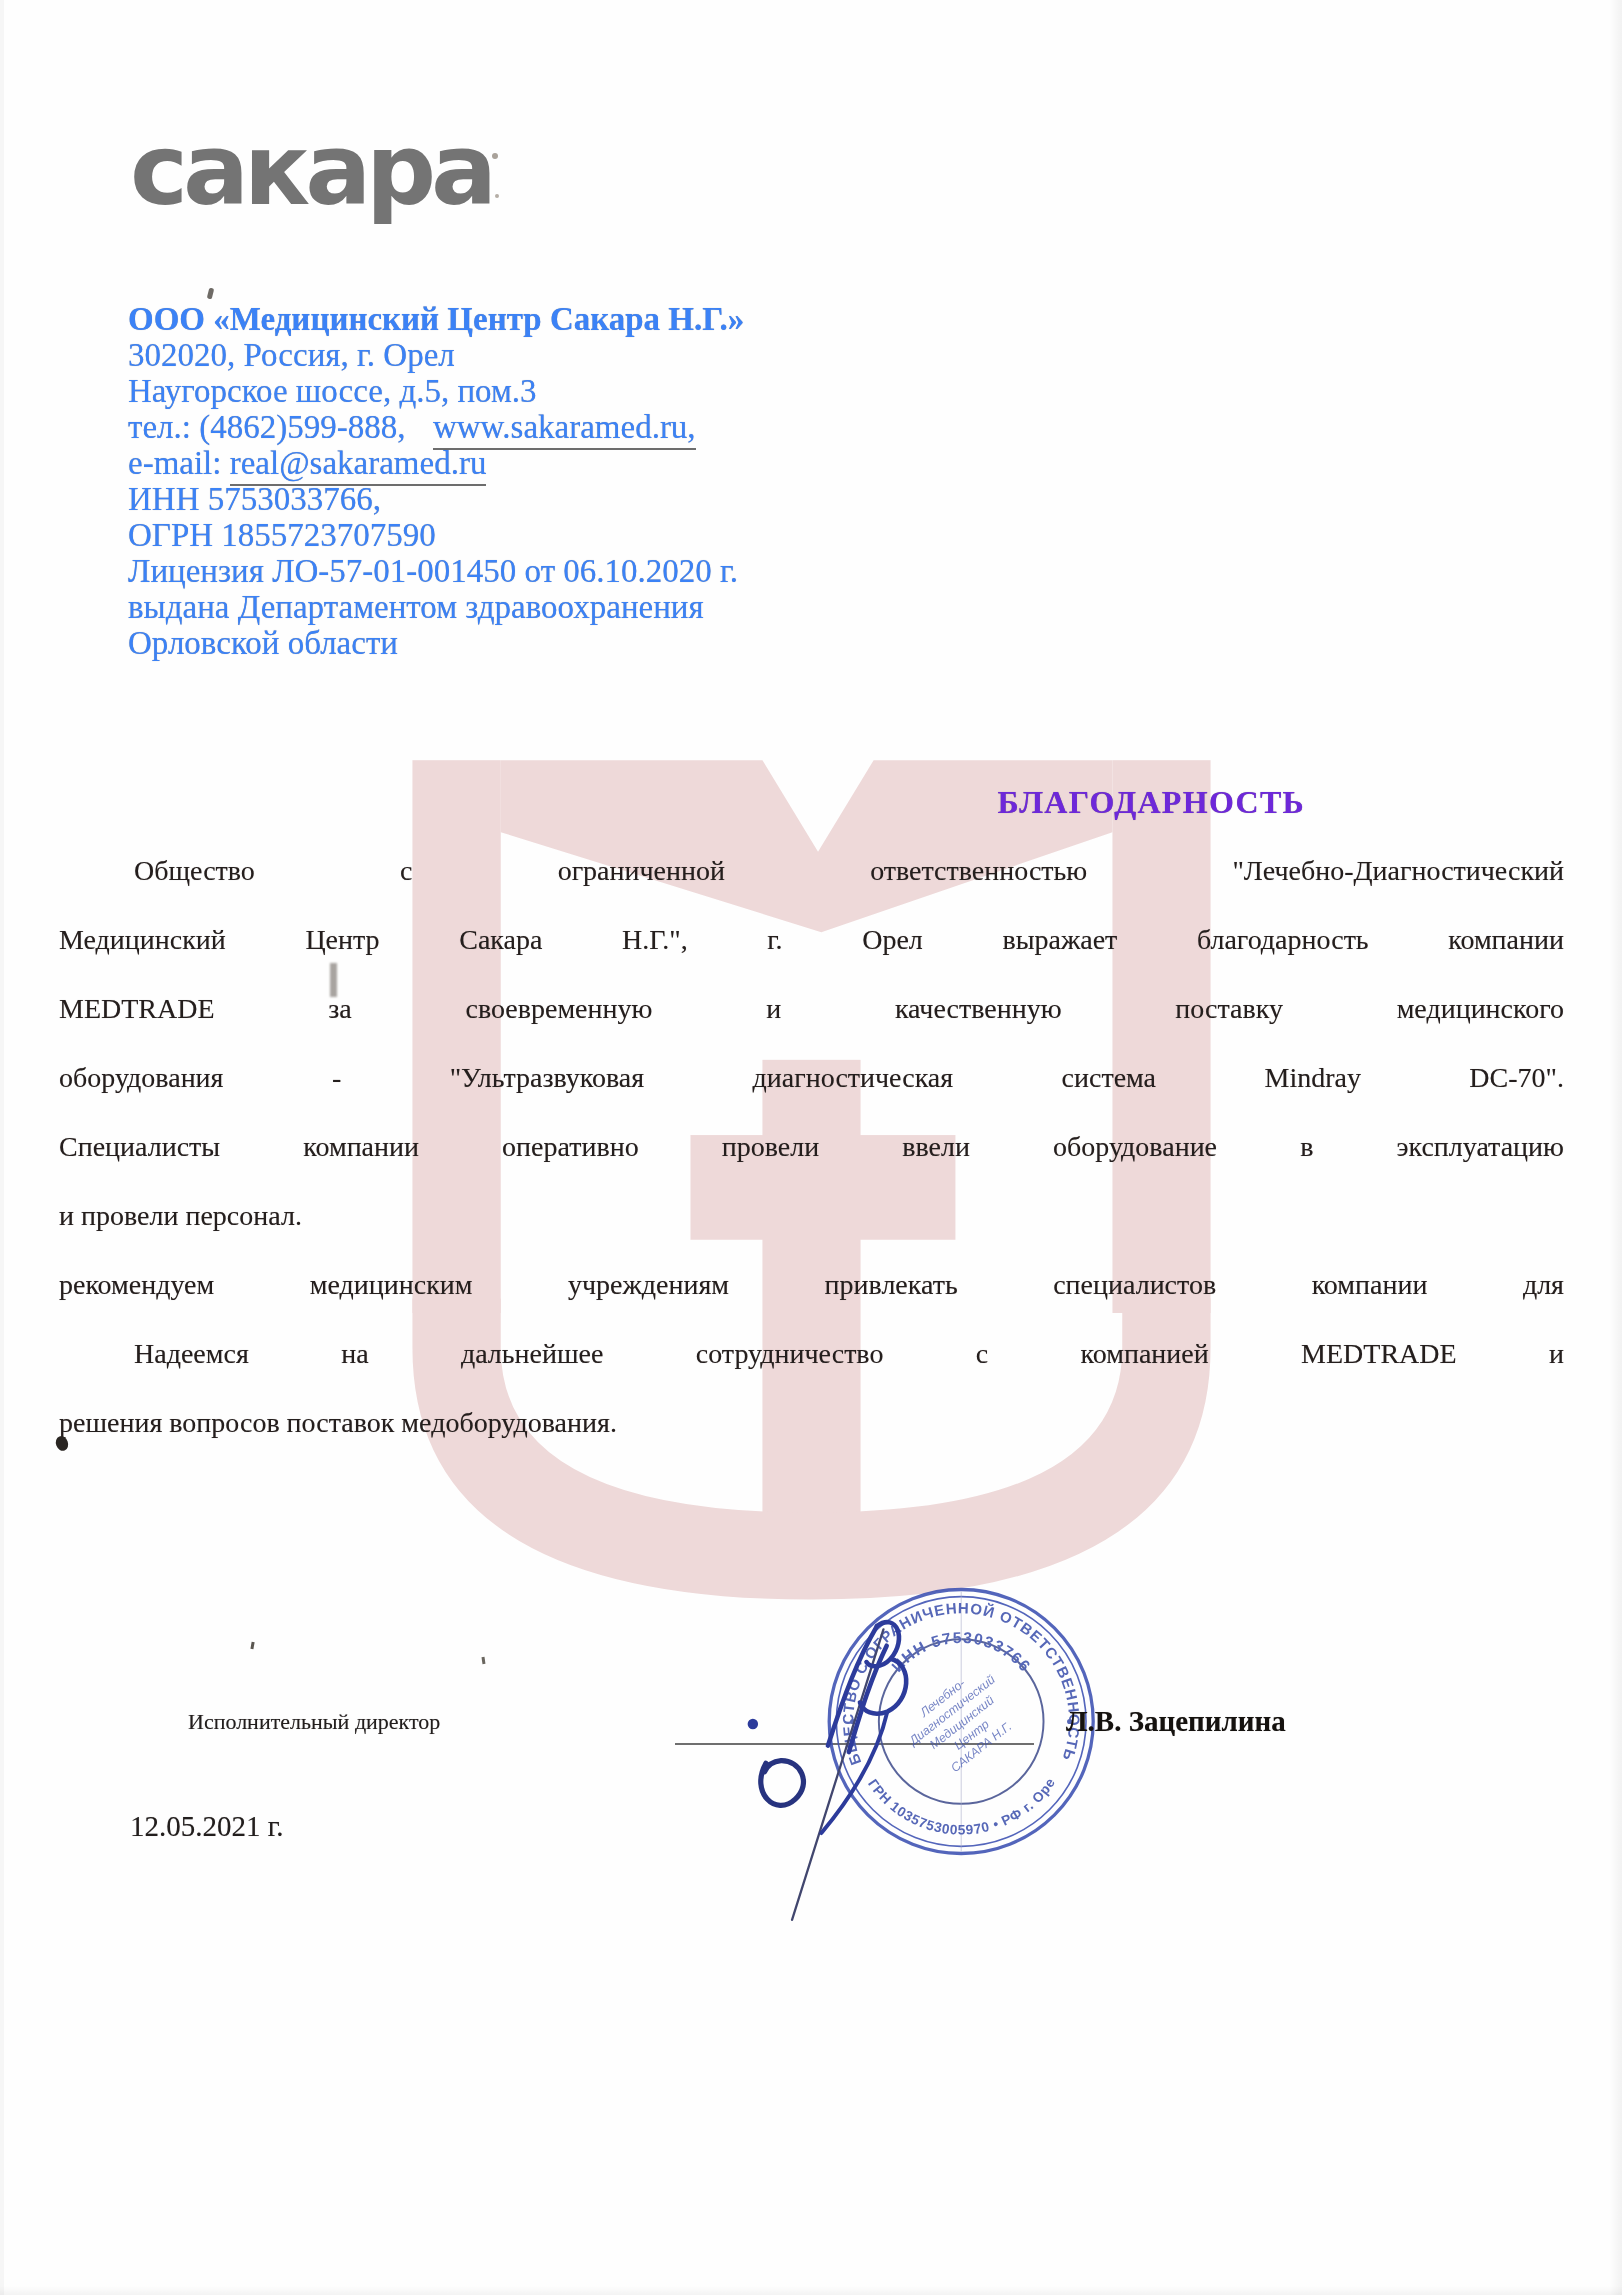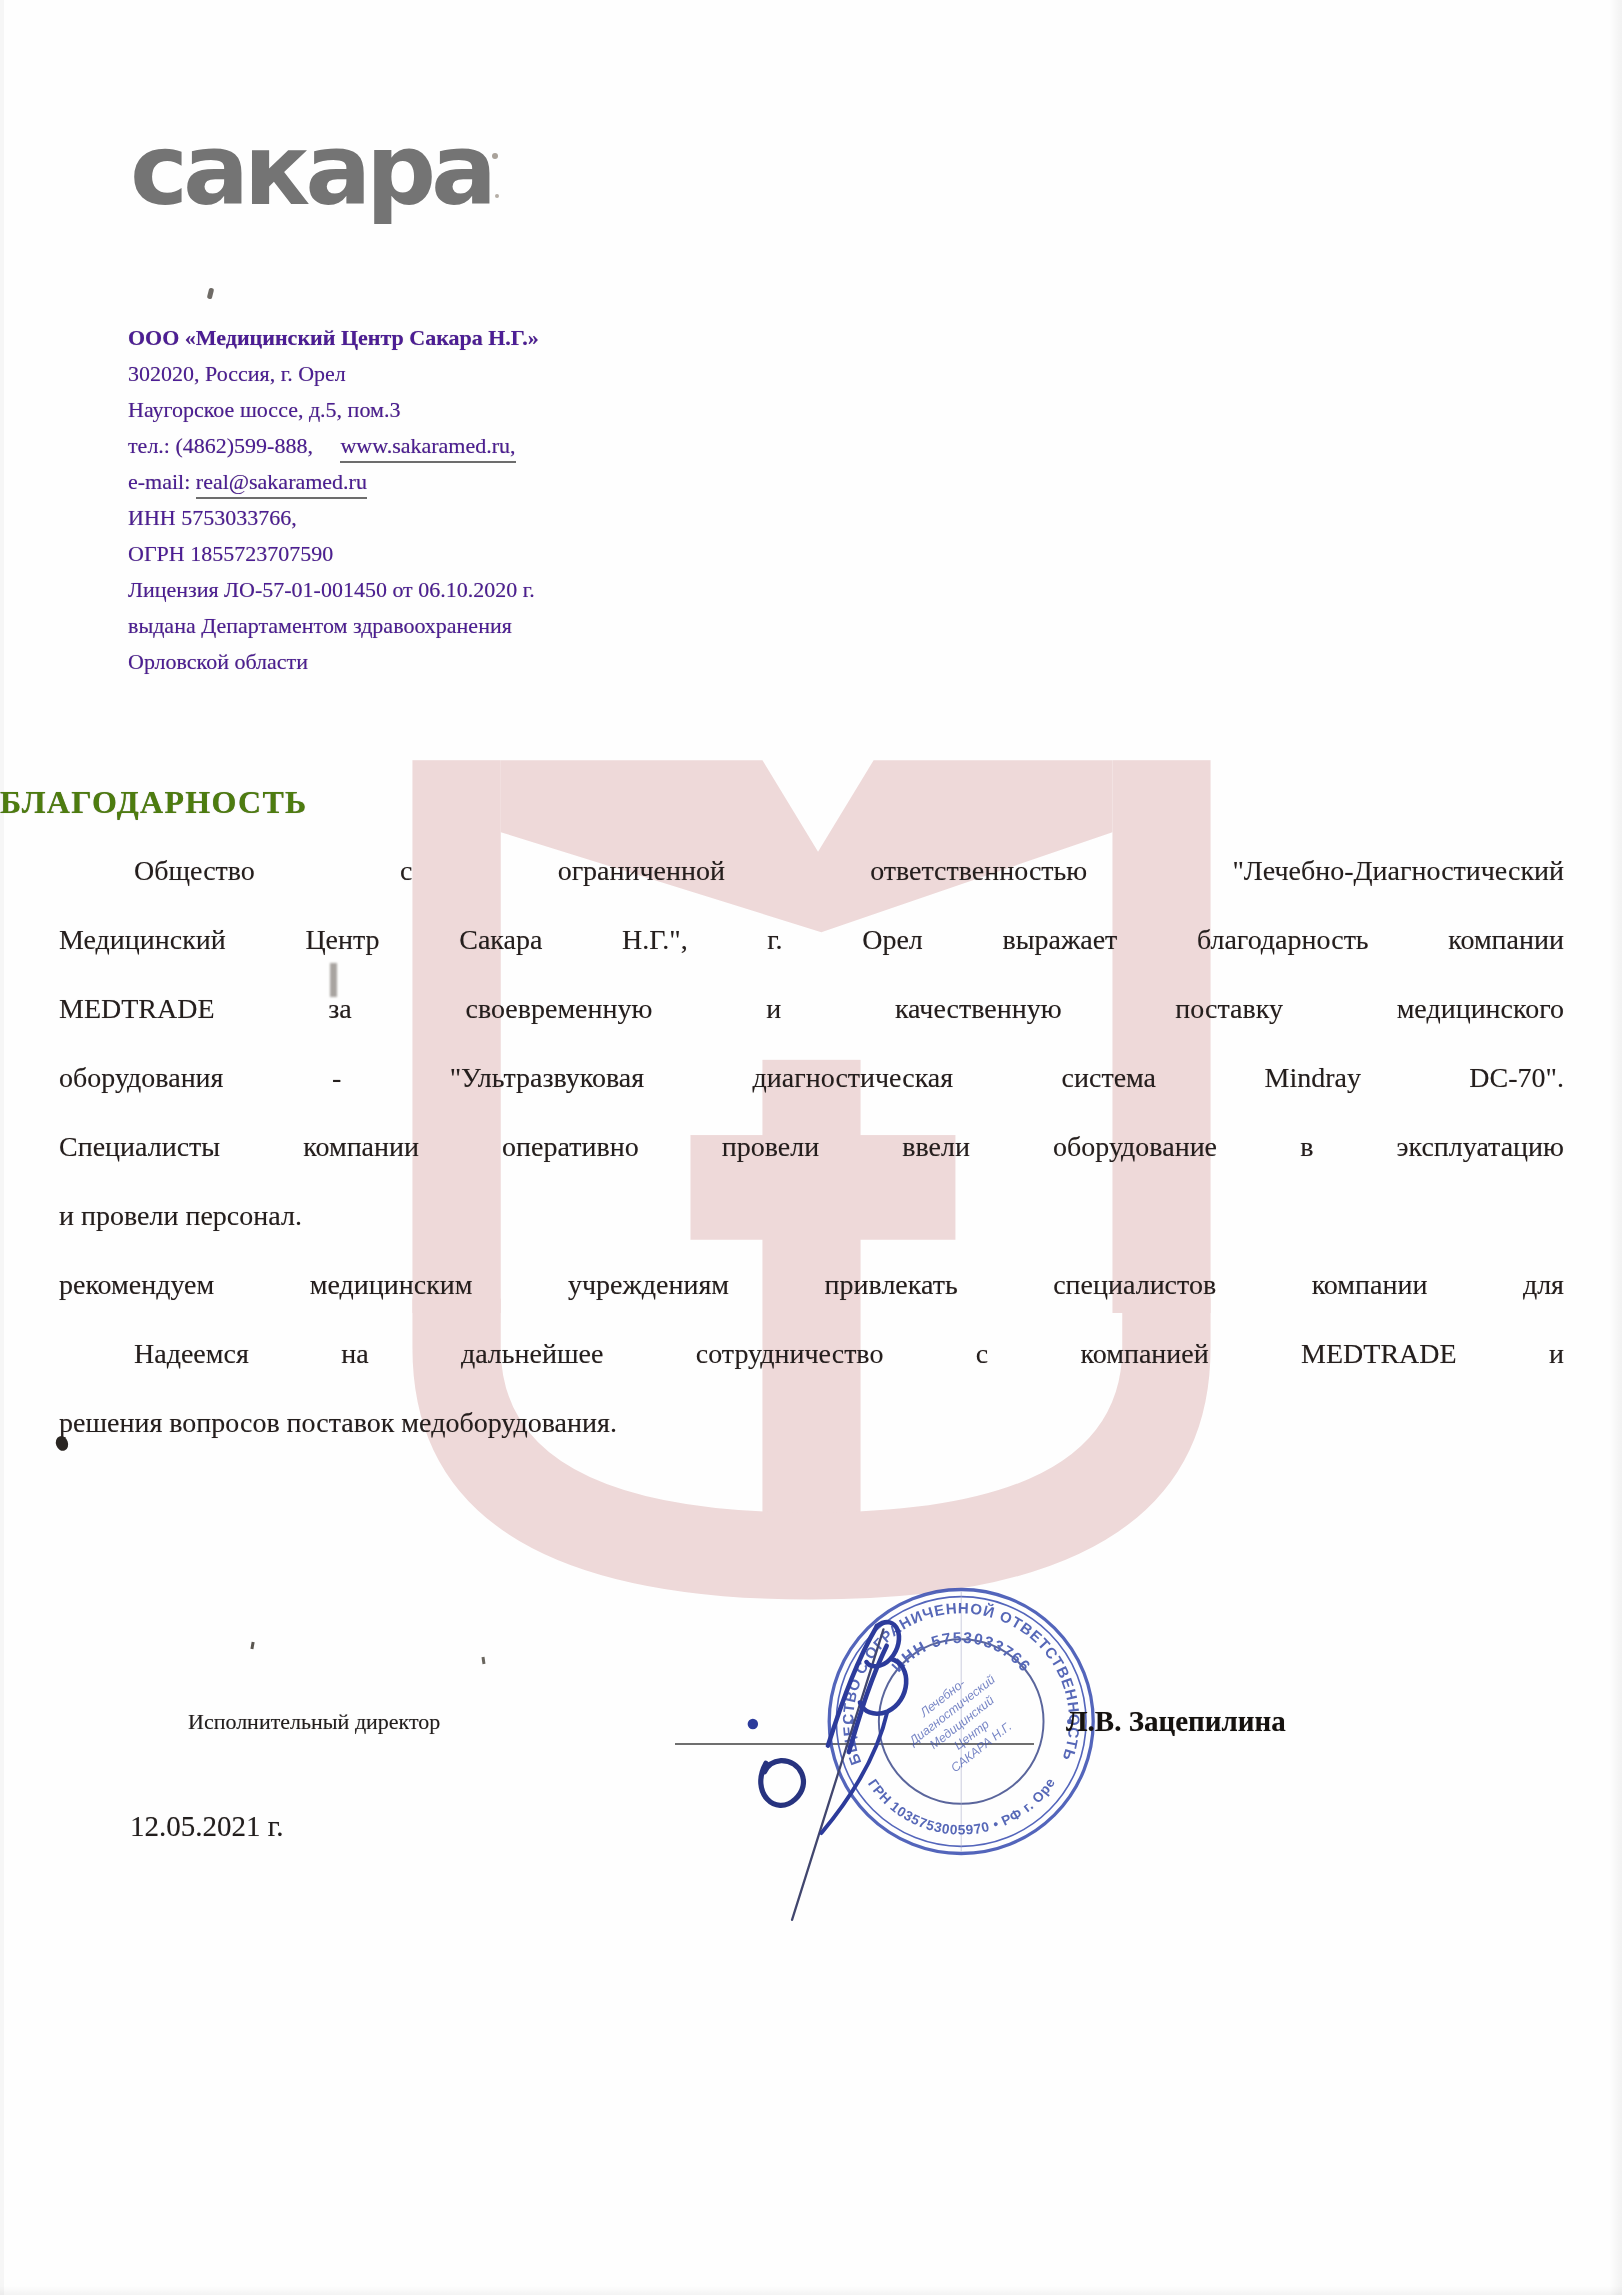--- a/index.html
+++ b/index.html
@@ -11,32 +11,32 @@
   #watermark{position:absolute;left:0;top:0;z-index:1;}
   
   .logo{
     position:absolute;left:130px;top:121px;z-index:2;
     font-family:"DejaVu Sans",sans-serif;font-weight:bold;
     font-size:98px;line-height:98px;letter-spacing:-5.2px;color:#737373;
     filter:blur(0.4px) contrast(0.95);
   }
   
   .letterhead{
-    position:absolute;left:128px;top:320px;width:753px;z-index:2;
-    font-size:22px;line-height:36px;color:#4c1d95;
+    position:absolute;left:128px;top:301px;width:753px;z-index:2;
+    font-size:33px;line-height:36px;color:#3b82f6;
     text-shadow:0 0 0.7px rgba(30,20,20,.45);
   }
   .letterhead .b{font-weight:bold;}
   .u{border-bottom:2.6px solid #6d6d6d;padding-bottom:3px;}
   .gap{display:inline-block;width:27.5px;}
   
   .title{
     position:absolute;left:0;top:784px;width:1305px;z-index:2;
-    text-align:left;font-size:32px;font-weight:bold;letter-spacing:1.3px;
-    color:#4d7c0f;text-shadow:0 0 0.7px rgba(30,10,10,.5);
+    text-align:right;font-size:32px;font-weight:bold;letter-spacing:1.3px;
+    color:#6d28d9;text-shadow:0 0 0.7px rgba(30,10,10,.5);
   }
   
   .body-text{
     position:absolute;left:59px;top:836px;width:1505px;z-index:2;
     font-size:28px;color:#241e1d;text-shadow:0 0 0.7px rgba(40,25,20,.4);
   }
   .line{height:69px;line-height:69px;white-space:nowrap;}
   .jst{text-align:justify;text-align-last:justify;white-space:normal;}
   .ind::before{content:"";display:inline-block;width:75px;}
   

